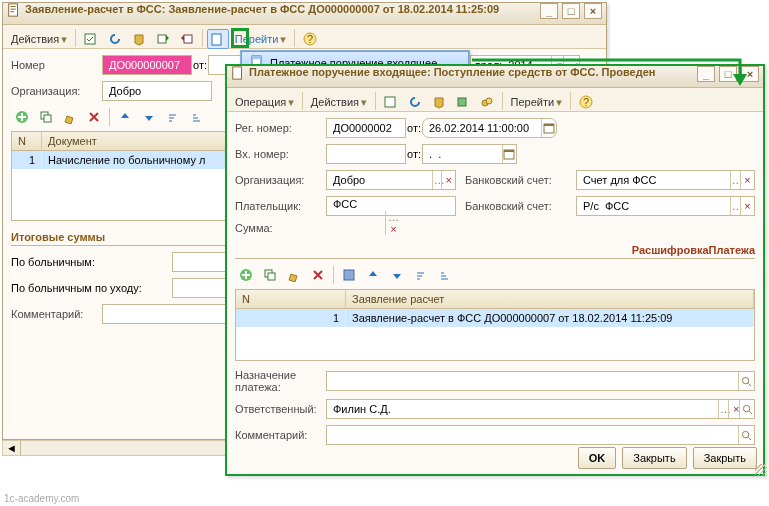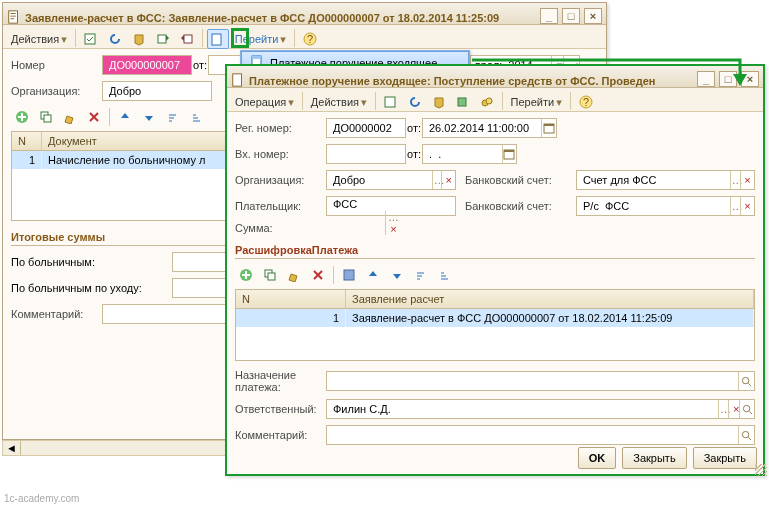--- a/index.html
+++ b/index.html
@@ -1,20 +1,20 @@
 <!DOCTYPE html>
 <html><head>
 <meta charset="utf-8">
 <style>
   * { box-sizing: border-box; font-family: Tahoma, Arial, sans-serif; font-size: 11px; }
   body { margin:0; padding:0; width:769px; height:506px; background:#fff; overflow:hidden; }
   .stage { position:relative; width:769px; height:506px; }
 
   .win { position:absolute; background:#fdfaf5; border:1px solid #b6a27e; box-shadow:2px 2px 3px rgba(0,0,0,.15); }
-  .titlebar { display:flex; align-items:flex-end; height:22px; background:linear-gradient(#f5f1e7,#e7ddc7); border-bottom:1px solid #c8b896; padding:0 4px; gap:4px; color:#7a5a1a; font-weight:bold; }
+  .titlebar { display:flex; align-items:flex-start; height:22px; background:linear-gradient(#f5f1e7,#e7ddc7); border-bottom:1px solid #c8b896; padding:0 4px; gap:4px; color:#7a5a1a; font-weight:bold; }
   .titlebar .tb-icon { width:14px; height:14px; }
   .titlebar .spacer { flex:1; }
   .titlebar .winbtn { width:18px; height:16px; border:1px solid #b6a27e; background:#fdfaf5; text-align:center; line-height:14px; cursor:pointer; color:#6b5d38; }
 
   .toolbar { display:flex; align-items:flex-start; height:24px; padding:4px 4px; gap:2px; border-bottom:1px solid #d7c9a5; background:#f8f3e6; }
   .tbtn { width:22px; height:20px; border:1px solid transparent; border-radius:2px; display:flex; align-items:center; justify-content:center; cursor:pointer; }
   .tsep { width:1px; height:18px; background:#d7c9a5; margin:0 2px; }
   .tlink { padding:0 4px; color:#333; cursor:pointer; display:flex; align-items:center; gap:2px; height:20px; }
   .tlink .car { color:#8a7544; }
 
@@ -299,21 +299,21 @@
     </div>
 
     <div class="body-area">
 
       <div class="row">
         <span class="lbl">Рег. номер:</span>
         <div class="fld" style="width:80px;">
             <input value="ДО0000002" style="">
           </div>
         <span>от:</span>
-        <div class="fld" style="width:135px;">
+        <div class="fld" style="width:135px;border-radius:7px;">
           <input value="26.02.2014 11:00:00" style="">
           <span class="cal">
               <svg viewBox="0 0 12 12">
                 <rect x="1" y="2" width="10" height="9" fill="#fff" stroke="#8a7544"></rect>
                 <rect x="1" y="2" width="10" height="2" fill="#8a7544"></rect>
               </svg>
             </span>
         </div>
       </div>
 
@@ -361,21 +361,21 @@
           <input value="Р/с  ФСС" style="">
           <span class="ell"></span>
           <span class="clr"></span>
         </div>
       </div>
 
       <div class="row">
         <span class="lbl">Сумма:</span>
       </div>
 
-      <div class="section-head" style="color:#9a3a1a;">РасшифровкаПлатежа</div>
+      <div class="section-head" style="color:#9a3a1a;text-align:right;">РасшифровкаПлатежа</div>
 
       <div class="minitool">
         <div class="tbtn">
             <svg width="14" height="14">
               <circle cx="7" cy="7" r="6" fill="#6ac06a"></circle>
               <path d="M7 3v8M3 7h8" stroke="#fff" stroke-width="2"></path>
             </svg>
           </div>
         <div class="tbtn">
             <svg width="14" height="14">

